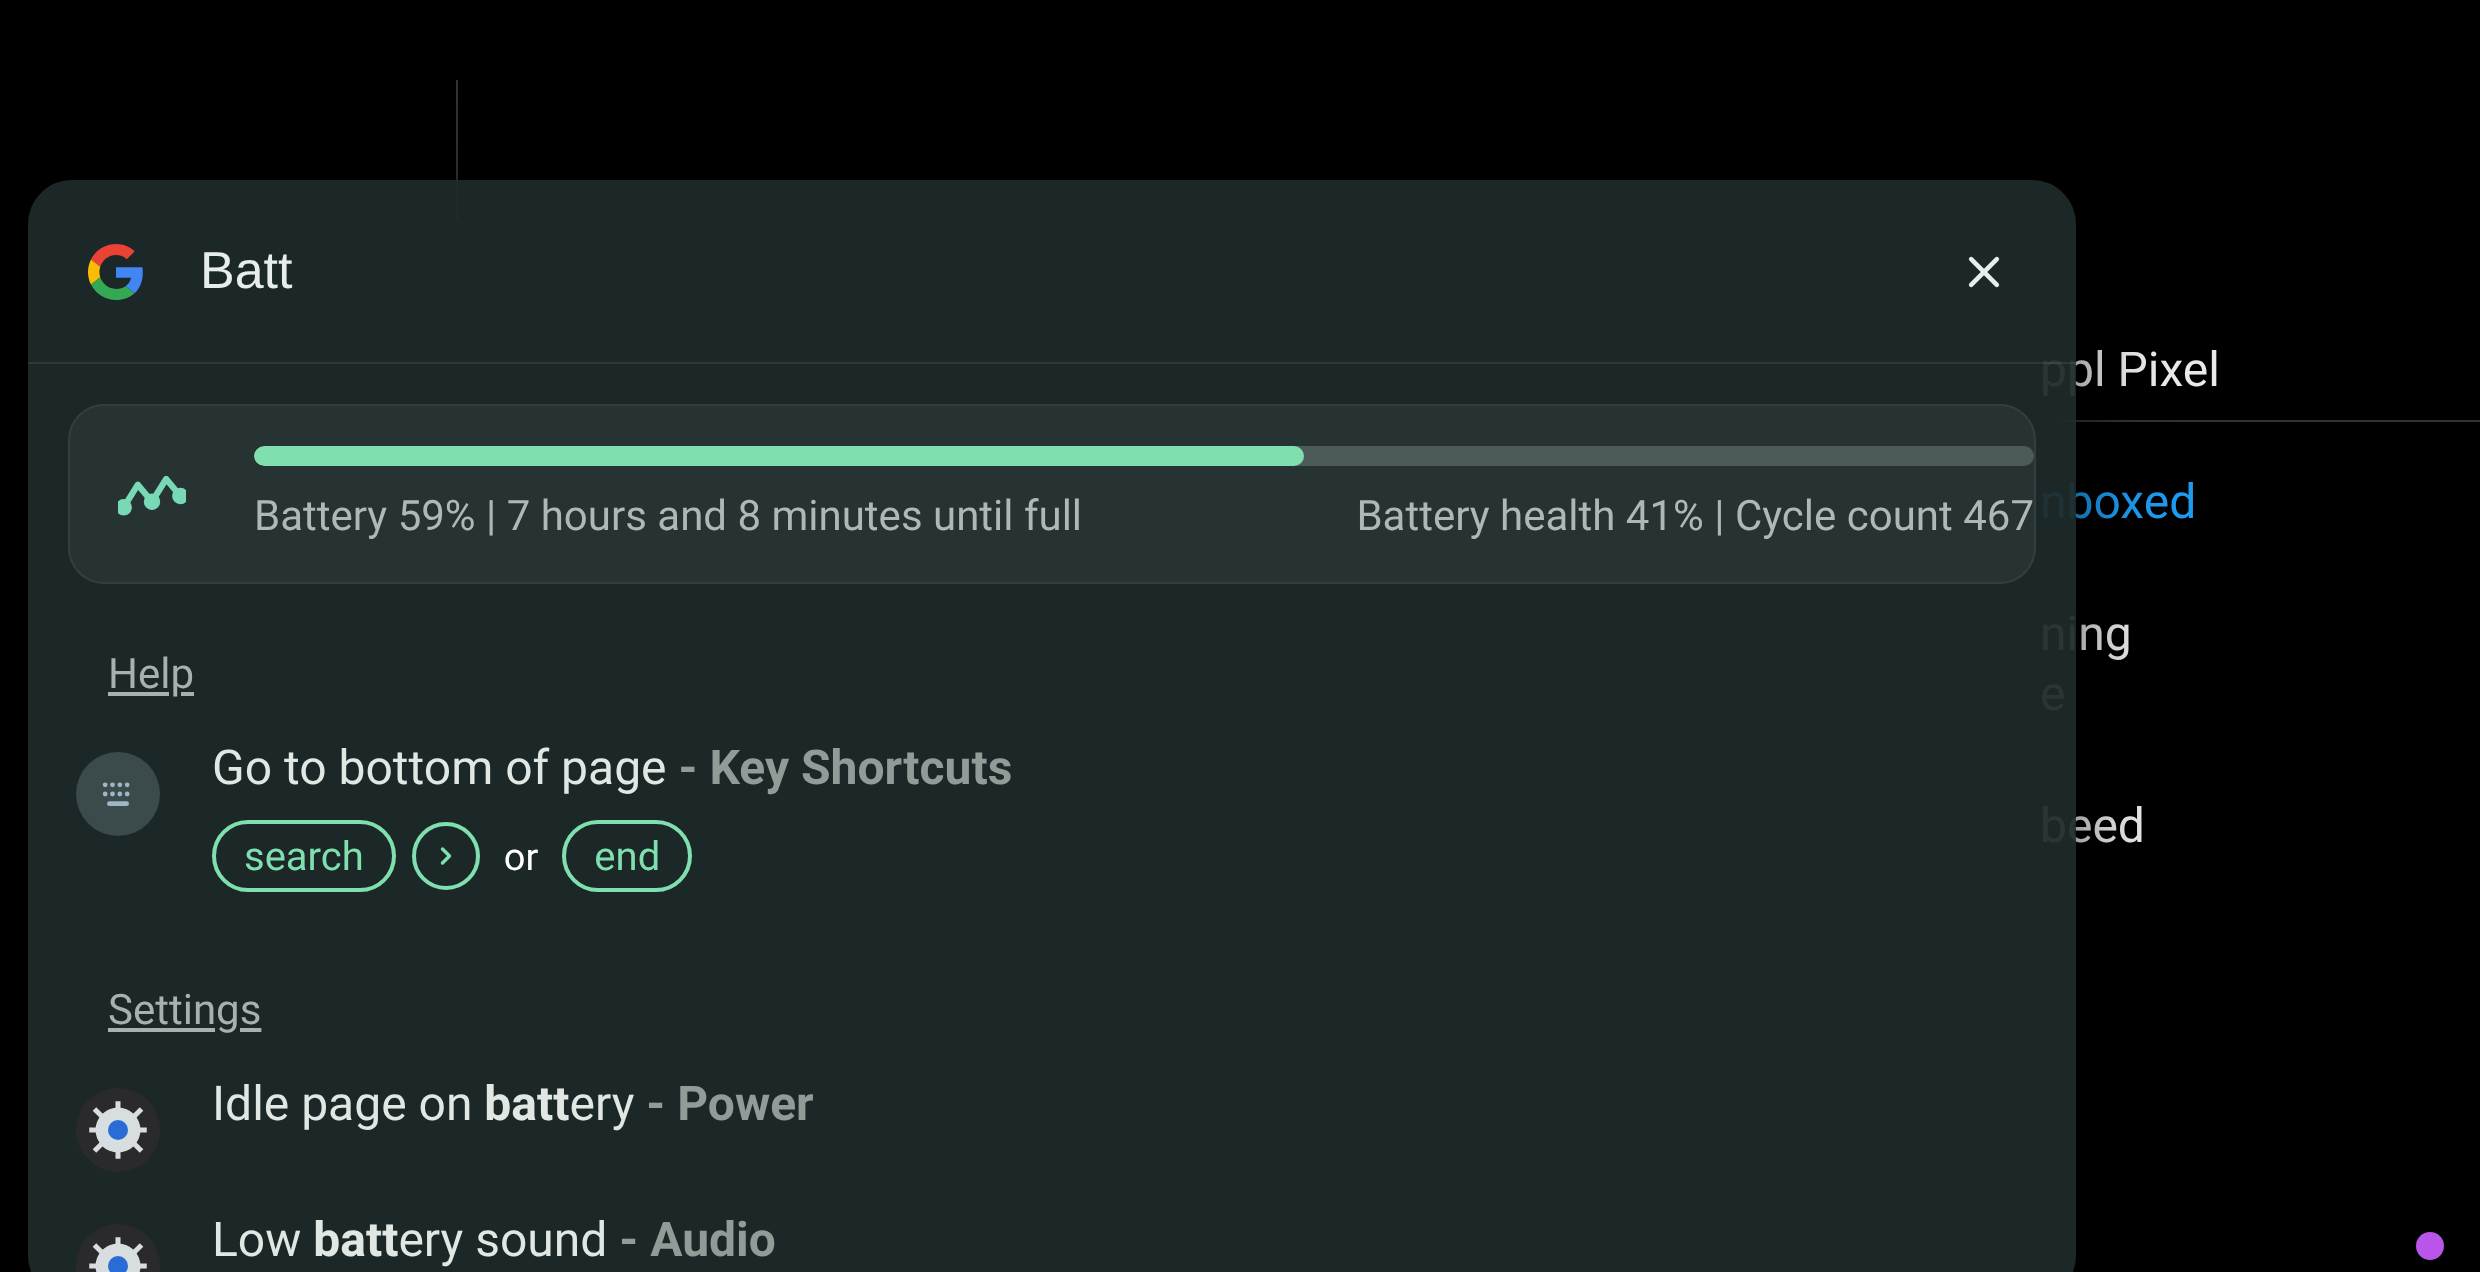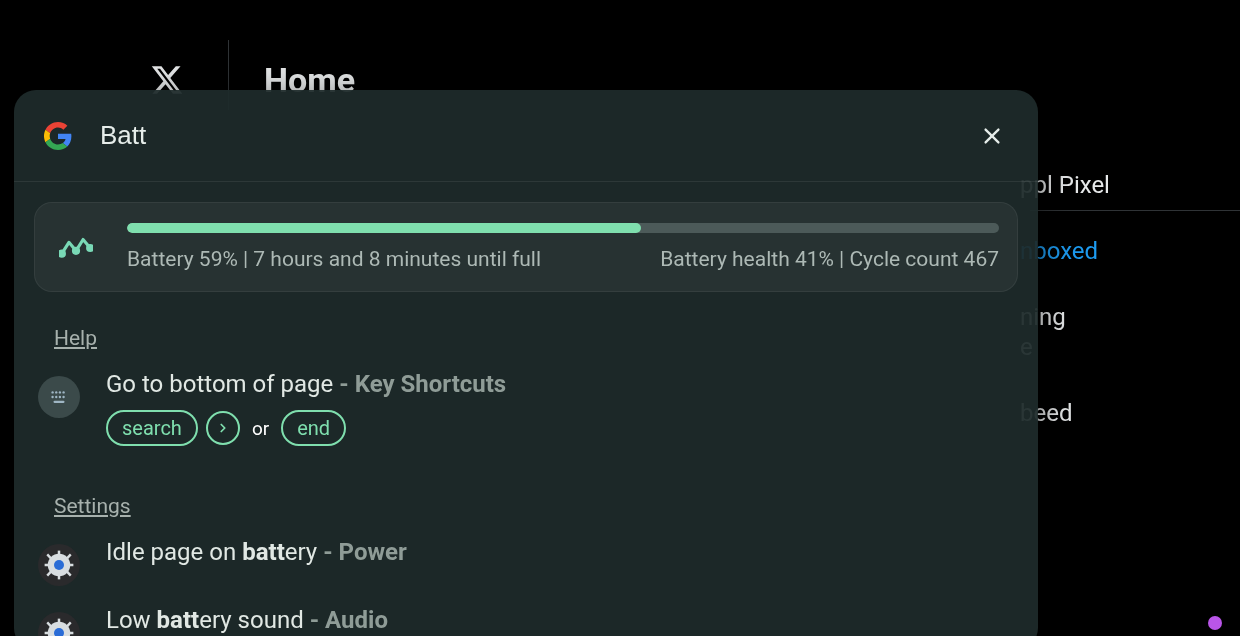--- a/index.html
+++ b/index.html
@@ -113,21 +113,21 @@
   .close-btn svg { width: 22px; height: 22px; }
 
   .popup-body {
     padding: 20px 20px 0 20px;
   }
 
   .battery-card {
     background: rgba(255,255,255,0.05);
     border: 1px solid rgba(255,255,255,0.06);
     border-radius: 18px;
-    padding: 18px 18px 20px 18px;
+    padding: 18px 0 20px 18px;
     display: flex;
     align-items: flex-start;
     gap: 28px;
     cursor: pointer;
   }
   .battery-icon {
     width: 46px; height: 46px;
     display:flex;align-items:center;justify-content:center;
     color: #79d9b6;
     margin-top: 4px;
@@ -206,26 +206,20 @@
   }
   .chip.round { width:34px; height:34px; padding:0; border-radius:50%; }
   .chip.round svg { width:14px; height:14px; }
   .chip-sep { color: #ffffff; font-size: 19px; padding: 0 4px; }
 
 </style>
 </head>
 <body>
 
 <div class="bg-layer">
-  <div class="bg-header">
-    <svg class="x-logo" viewBox="0 0 24 24" fill="currentColor">
-        <path d="M18.244 2.25h3.308l-7.227 8.26 8.502 11.24H16.17l-5.214-6.817L4.99 21.75H1.68l7.73-8.835L1.254 2.25H8.08l4.713 6.231zm-1.161 17.52h1.833L7.084 4.126H5.117z"></path>
-      </svg>
-    <span class="bg-title">Home</span>
-  </div>
   <div class="bg-divider1"></div>
 
   <div class="bg-right-col">
     <div class="bg-right-item">ppl Pixel</div>
     <div class="bg-right-item">
       <span class="bg-right-link">nboxed</span>
     </div>
     <div class="bg-right-item">
       <span>ning</span><br>
       <span>e</span>

